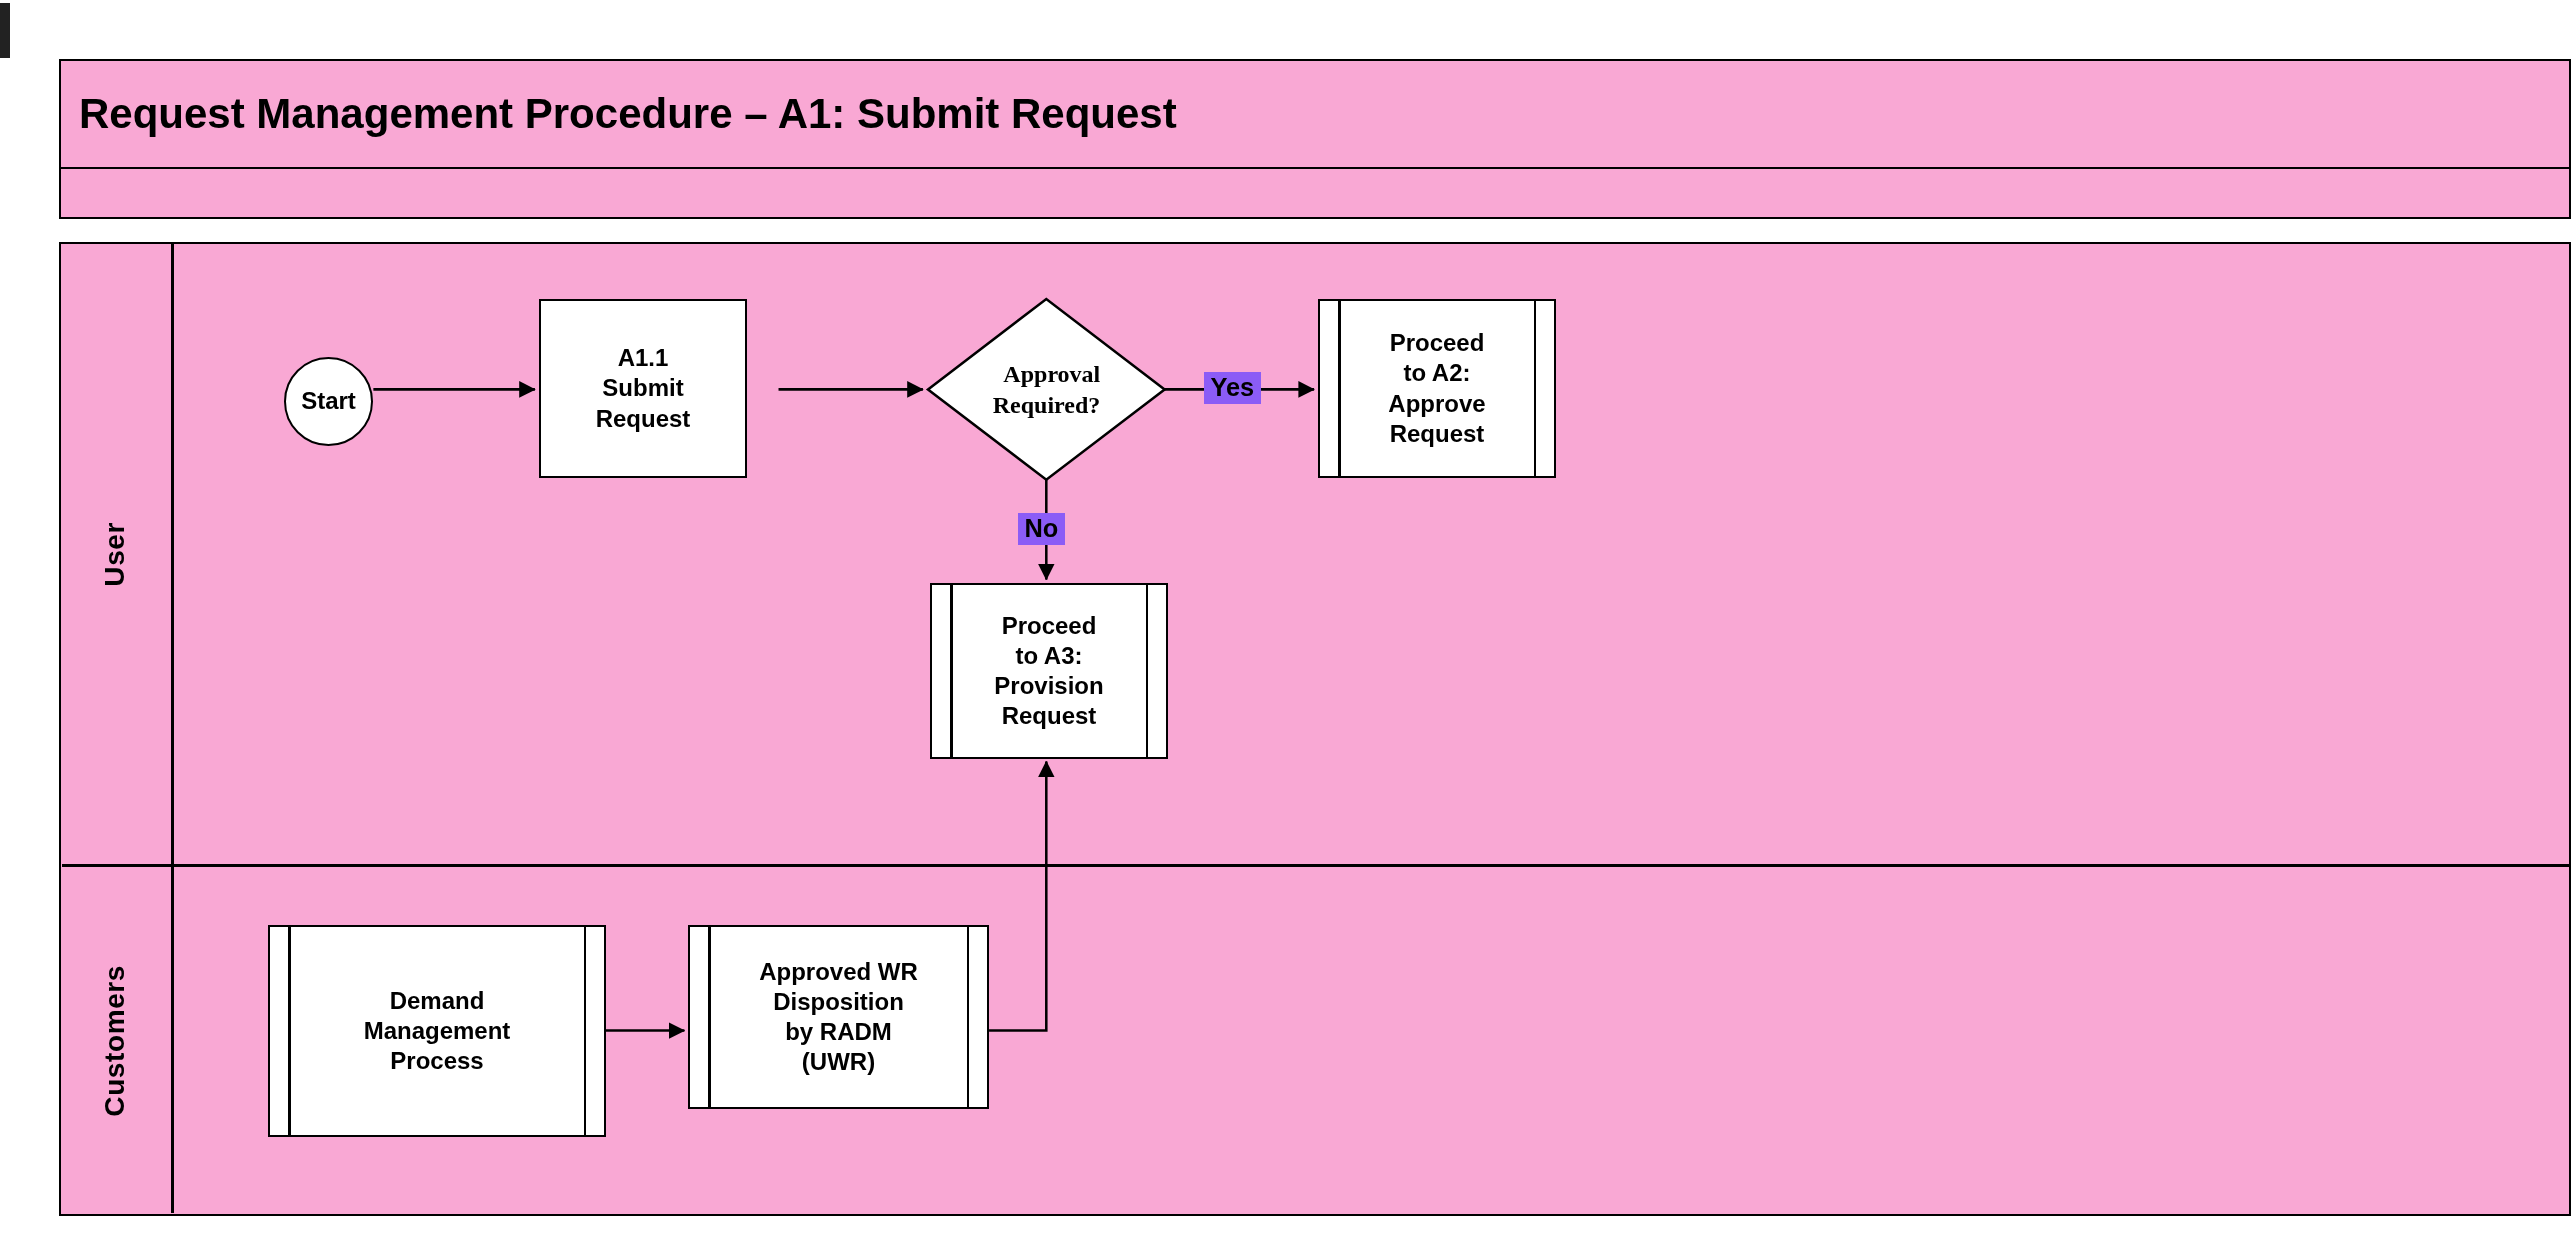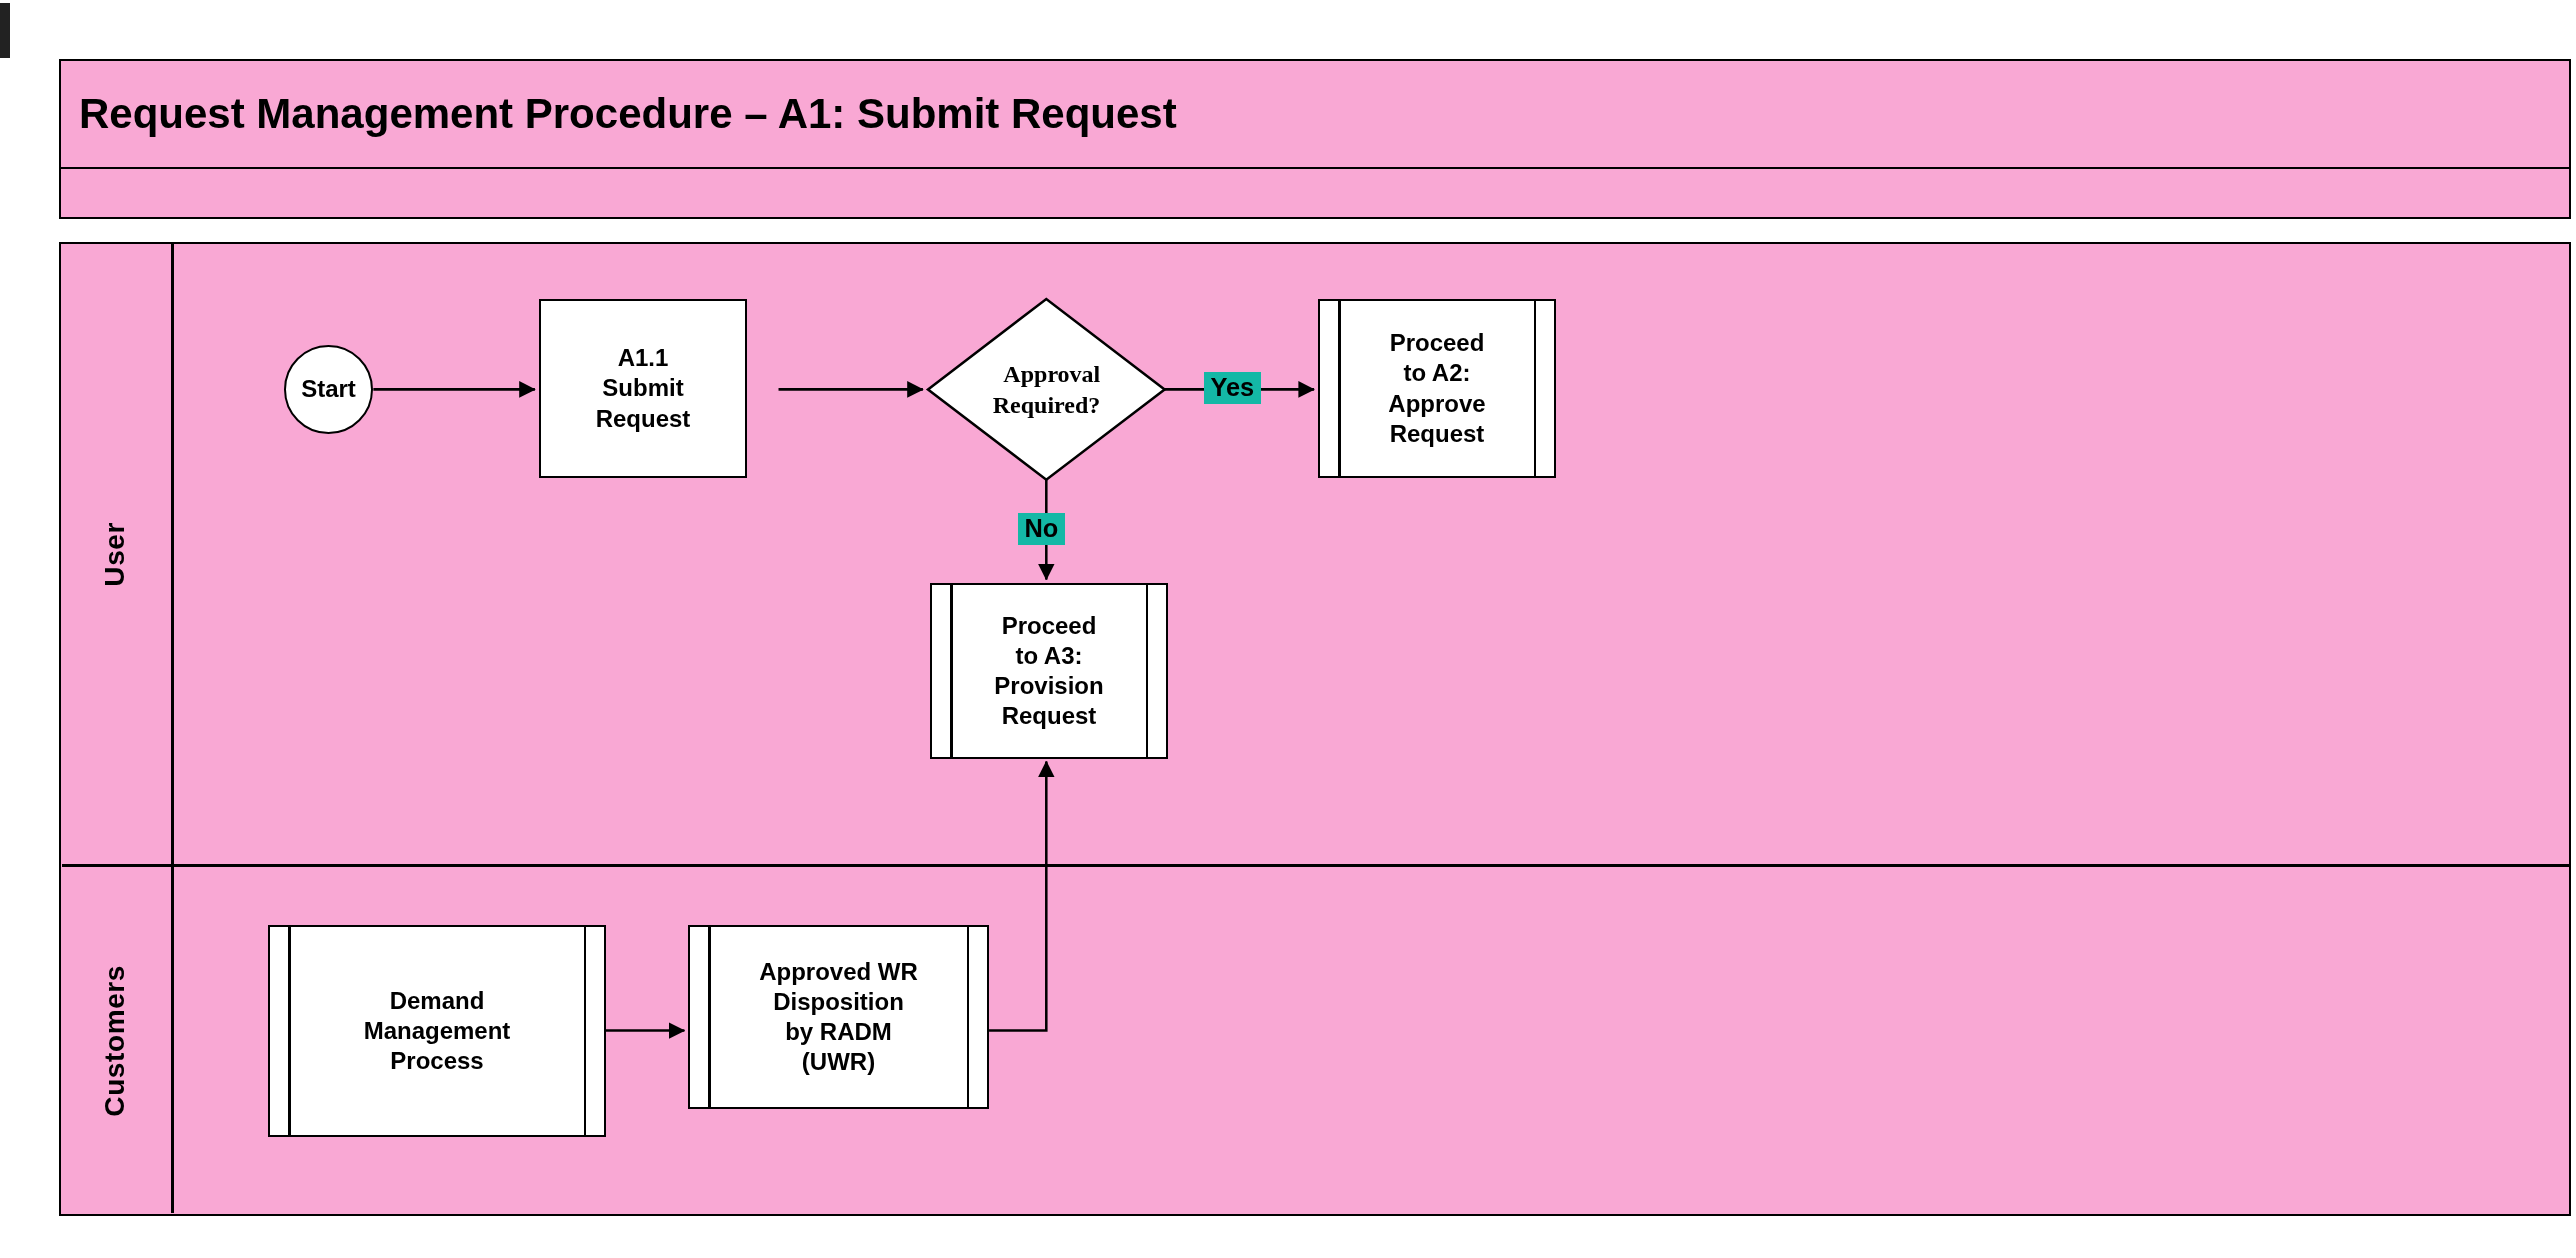--- a/index.html
+++ b/index.html
@@ -55,21 +55,21 @@
   .diamond-label {
     position: absolute;
     display: flex; align-items: center; justify-content: center;
     text-align: right;
     font-size: 24px; font-weight: bold; line-height: 1.26;
     white-space: pre-line;
     font-family: Liberation Serif, serif;
   }
   .edge-label {
     position: absolute;
-    background: #14b8a6;
+    background: #8b5cf6;
     font-size: 25.4px; font-weight: bold;
     padding: 1.3px 6.4px;
     text-align: center;
     white-space: nowrap;
   }
   .conn { fill: none; stroke: #000; stroke-width: 4; marker-end: url(#arrowhead); }
   .edge-artifact { position: absolute; background: #222; }
 </style>
 </head>
 <body>
@@ -103,21 +103,21 @@
   </defs>
   <path class="conn" d="M587,612 H841"></path>
   <path class="conn" d="M1224,612 H1451"></path>
   <path class="conn" d="M1831,612 H2066"></path>
   <path class="conn" d="M1645,754 V911"></path>
   <path class="conn" d="M891,1620 H1076"></path>
   <path class="conn" d="M1555,1620 H1645 V1197"></path>
   <polygon points="1459,612 1645,470 1831,612 1645,754" fill="#ffffff" stroke="#000000" stroke-width="4"></polygon>
 </svg>
 
-<div class="node circle" style="left:284px;top:345px;width:89px;height:89px;">
+<div class="node circle" style="left:284px;top:357px;width:89px;height:89px;">
   <span>Start</span>
 </div>
 
 <div class="node" style="left:539px;top:299px;width:208px;height:179px;">
   <span>A1.1
 Submit
 Request</span>
 </div>
 
 <div class="diamond-label" style="left:943px;top:347px;width:207px;height:85px;">Approval

